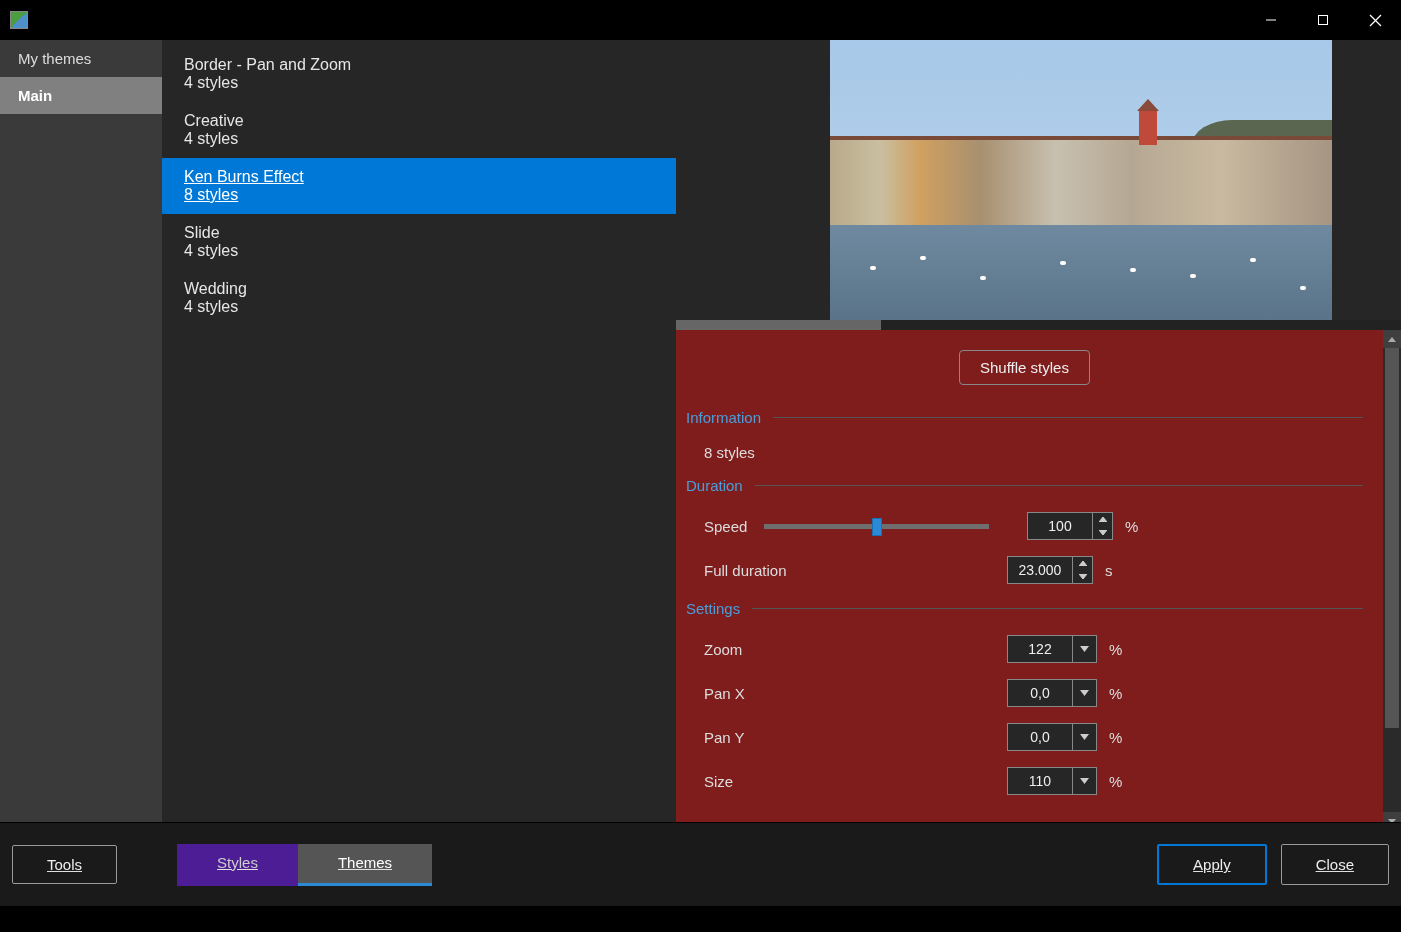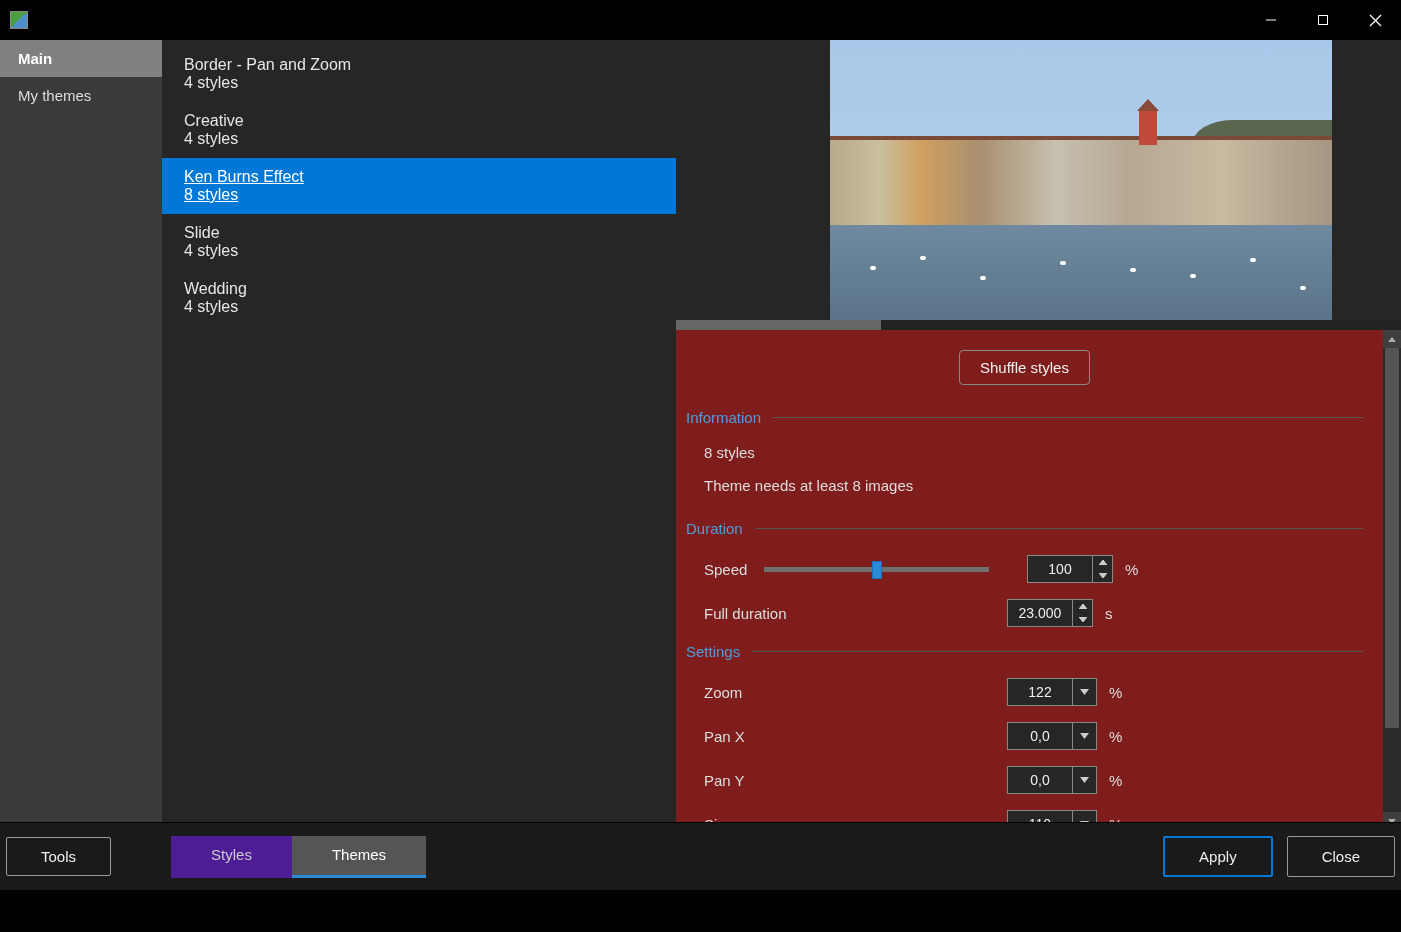--- a/index.html
+++ b/index.html
@@ -73,21 +73,21 @@
 .combo-btn { width: 24px; border-left:1px solid #888; display:flex; align-items:center; justify-content:center; cursor:pointer; }
 .combo-btn svg { fill:#ccc; }
 
 
 .right-scrollbar { position:absolute; right:0; top:0; width:18px; height: 500px; background:#2a2a2a; display:flex; flex-direction:column; }
 .right-scrollbar .arrow { height:18px; background:#3f3f3f; display:flex; align-items:center; justify-content:center; }
 .right-scrollbar .track { flex:1; background:#2a2a2a; position:relative; }
 .right-scrollbar .thumb { position:absolute; left:2px; right:2px; top:0; height:380px; background:#555; }
 
 
-.bottom-bar { height: 68px; background: #1a1a1a; display: flex; align-items: center; padding: 0 6px; border-top: 1px solid #000; }
+.bottom-bar { height: 84px; background: #1a1a1a; display: flex; align-items: center; padding: 0 12px; border-top: 1px solid #000; text-decoration: underline; }
 .tools-btn { border:1px solid #999; background:transparent; color:#eee; font-size:15px; padding: 10px 34px; border-radius:2px; cursor:pointer; }
 .tab-strip { display:flex; margin-left: 60px; background:#4c1d95; height: 42px; }
 .tab { padding: 10px 40px; font-size:15px; color:#ccc; cursor:pointer; position:relative; }
 .tab.active { background:#555; color:#fff; }
 .tab.active:after { content:""; position:absolute; left:0; right:0; bottom:0; height:3px; background:#2b8ad6; }
 .right-buttons { margin-left:auto; display:flex; gap:14px; }
 .apply-btn { border:2px solid #0078d7; background:transparent; color:#eee; font-size:15px; padding: 10px 34px; border-radius:2px; cursor:pointer; }
 .close-btn { border:1px solid #999; background:transparent; color:#eee; font-size:15px; padding: 10px 34px; border-radius:2px; cursor:pointer; }
 </style>
 </head>
@@ -111,25 +111,25 @@
           <line x1="1" y1="1" x2="12" y2="12" stroke-width="1.3"></line>
           <line x1="12" y1="1" x2="1" y2="12" stroke-width="1.3"></line>
         </svg>
     </div>
   </div>
 </div>
 
 <div class="main-area">
 
   <div class="sidebar">
+    <div class="sidebar-item">
+      <span>My themes</span>
+    </div>
     <div class="sidebar-item active">
       <span>Main</span>
-    </div>
-    <div class="sidebar-item">
-      <span>My themes</span>
     </div>
   </div>
 
   <div class="theme-list">
     <div class="theme-row">
       <span class="theme-name">Border - Pan and Zoom</span>
       <span class="theme-count">4 styles</span>
     </div>
     <div class="theme-row">
       <span class="theme-name">Creative</span>
@@ -178,21 +178,20 @@
 
         <div class="shuffle-wrap">
           <button class="shuffle-btn">Shuffle styles</button>
         </div>
 
         <div class="section-header">
           <span class="label">Information</span>
           <div class="line"></div>
         </div>
         <div class="info-line">8 styles</div>
-        <div class="info-line" style="margin-bottom:26px">Theme needs at least 8 images</div>
 
         <div class="section-header">
           <span class="label">Duration</span>
           <div class="line"></div>
         </div>
 
         <div class="param-row">
           <span class="param-label">Speed</span>
           <div style="width:-40px"></div>
           <div class="slider-track" style="margin-left:-40px; width:225px;">

